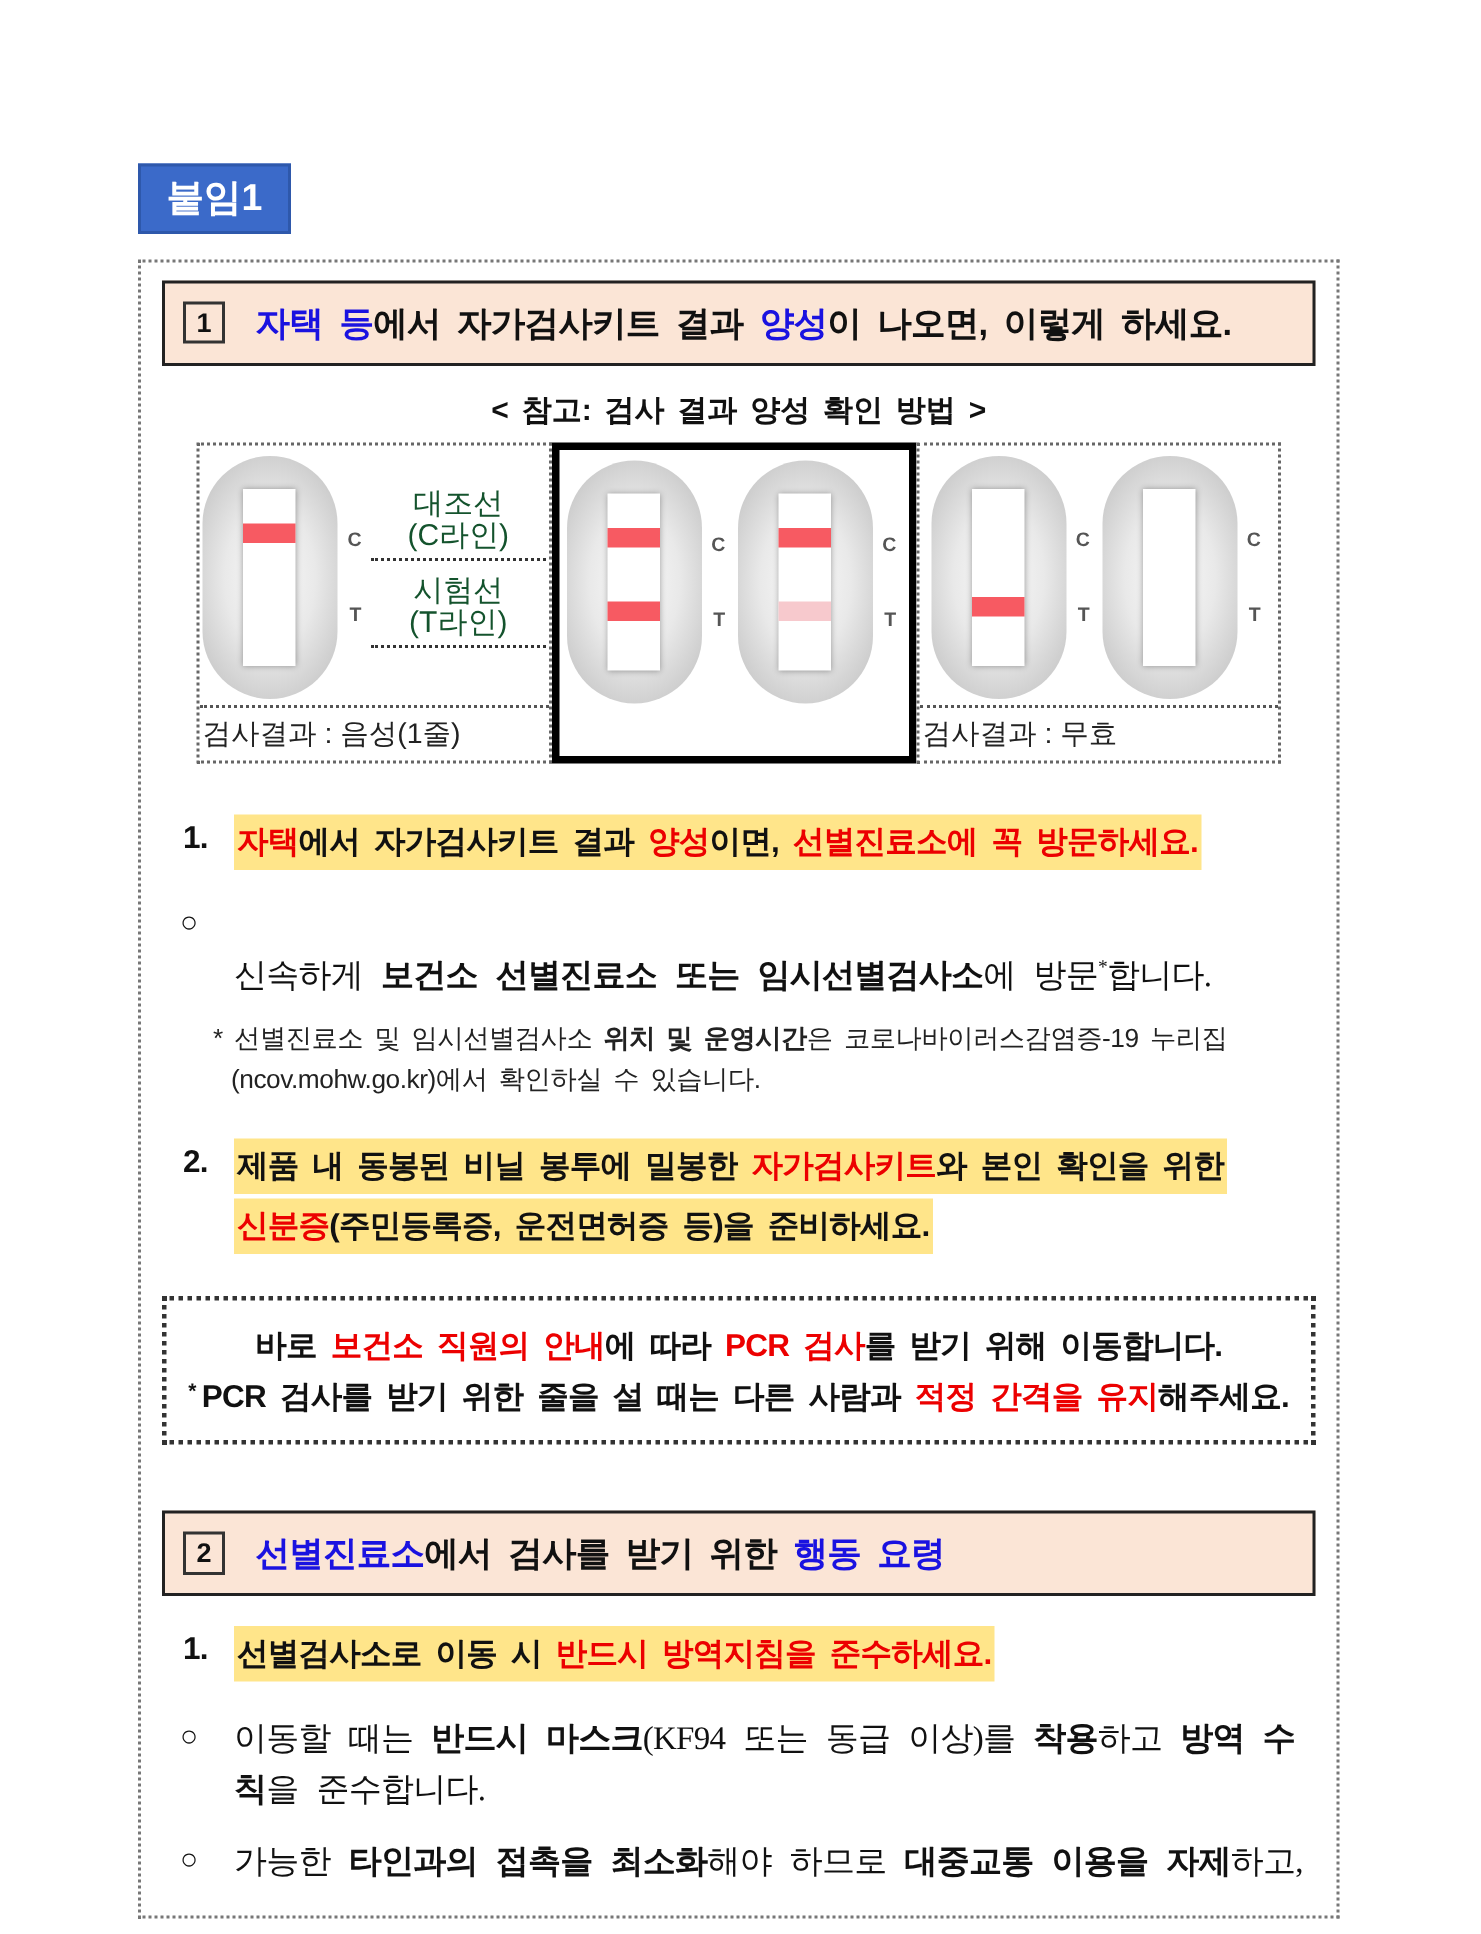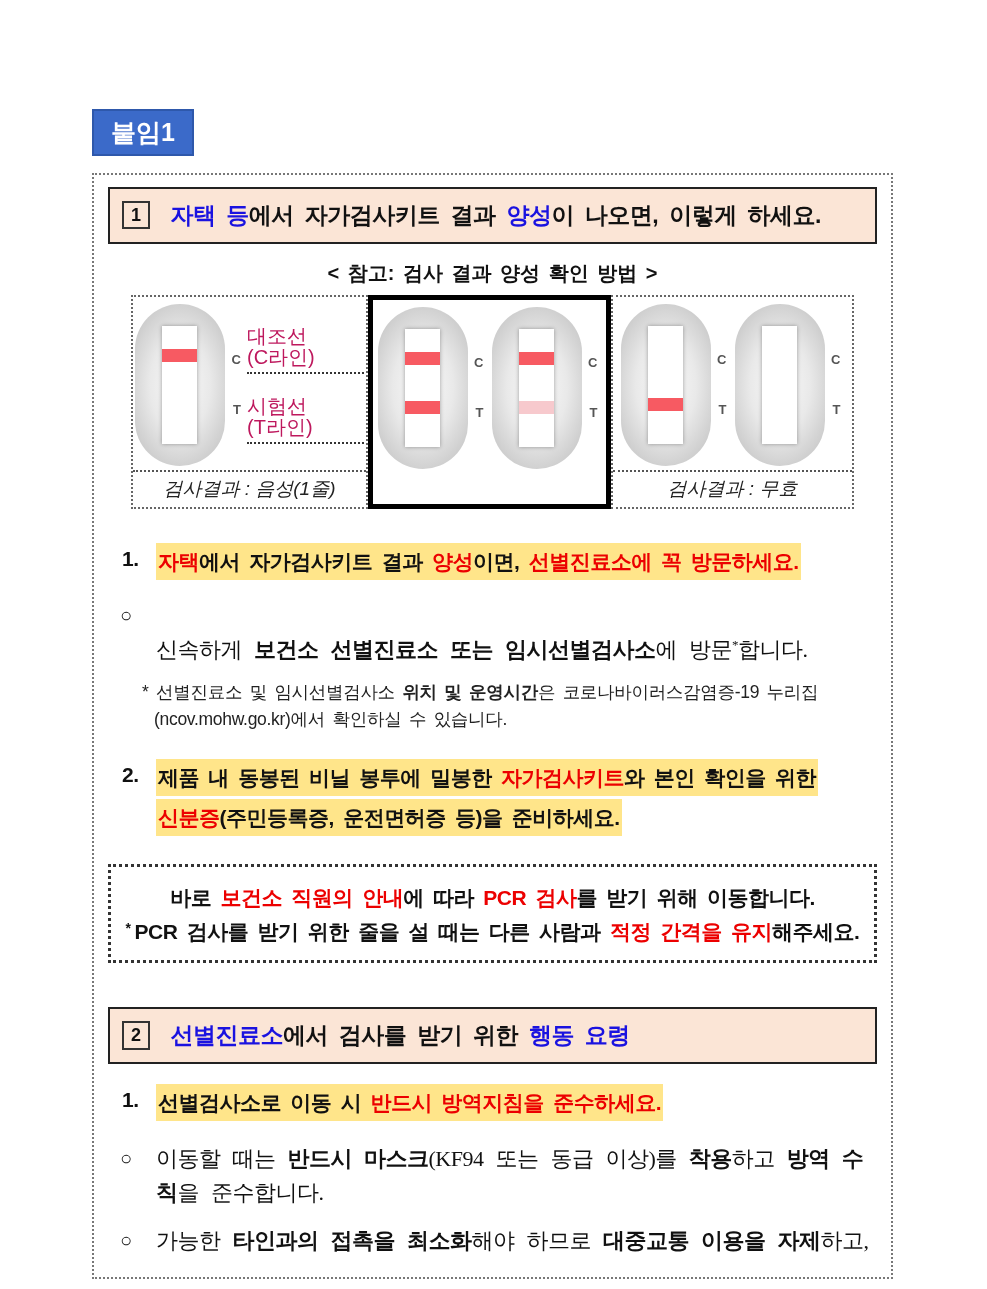--- a/index.html
+++ b/index.html
@@ -36,39 +36,39 @@
 
   
   .kitrow{display:flex;justify-content:center;margin-top:8px;}
   .panel{background:#fff;display:flex;flex-direction:column;}
   .panel.dotted{border:2px dotted #666;}
   .panel.black{border:5px solid #000;}
   .panel-a{width:237px;}
   .panel-b{width:243px;}
   .panel-c{width:243px;}
   .kitarea{flex:1;display:flex;justify-content:center;align-items:flex-start;padding-top:5px;height:172px;}
-  .result{border-top:2px dotted #555;text-align:center;font-size:19px;padding:4px 2px 5px 2px;color:#222;font-style:italic;}
+  .result{border-top:2px dotted #555;text-align:left;font-size:19px;padding:4px 2px 5px 2px;color:#222;}
   .result.pos{font-weight:bold;font-size:20px;}
   .result.pos .red{color:var(--text_red);}
 
   .kit-unit{position:relative;width:114px;height:168px;flex:0 0 auto;}
   .kit{position:absolute;left:2px;top:2px;width:90px;height:162px;border-radius:45px;
        background:radial-gradient(70% 62% at 50% 50%, #fafafa 0%, #e9e9e9 48%, #c2c2c2 100%);}
   .strip{position:absolute;left:27px;top:22px;width:35px;height:118px;background:#fff;
          box-shadow:0 0 4px rgba(0,0,0,.35);}
   .band{position:absolute;left:0;width:100%;height:13px;background:var(--band_red);}
   .band.c{top:23px;} .band.t{top:72px;}
   .band.faint{background:var(--band_faint);}
   .letter{position:absolute;right:6px;font-size:13px;font-weight:bold;color:var(--letter_gray);}
   .letter.c{top:50px;} .letter.t{top:100px;}
 
   .labelcol{flex:1;display:flex;flex-direction:column;padding-right:2px;}
-  .lgroup{text-align:left;font-size:20px;line-height:1.05;border-bottom:2px dotted #333;
-          padding-bottom:4px;color:#be185d;}
-  .lgroup.first{margin-top:24px;} .lgroup.second{margin-top:22px;}
+  .lgroup{text-align:center;font-size:20px;line-height:1.05;border-bottom:2px dotted #333;
+          padding-bottom:4px;color:#14532d;}
+  .lgroup.first{margin-top:24px;} .lgroup.second{margin-top:10px;}
 
   
   .item{display:flex;font-size:21px;font-weight:bold;letter-spacing:-0.5px;word-spacing:4px;}
   .item .no{flex:0 0 34px;padding-top:2px;}
   .item .body{flex:1;}
   .hl{background:var(--highlight_yellow);padding:7px 2px;line-height:1.6;
       -webkit-box-decoration-break:clone;box-decoration-break:clone;}
   .m-item1{margin-top:36px;padding-left:14px;}
   .m-item2{margin-top:28px;padding-left:14px;}
   .item .line2{margin-top:6px;}

